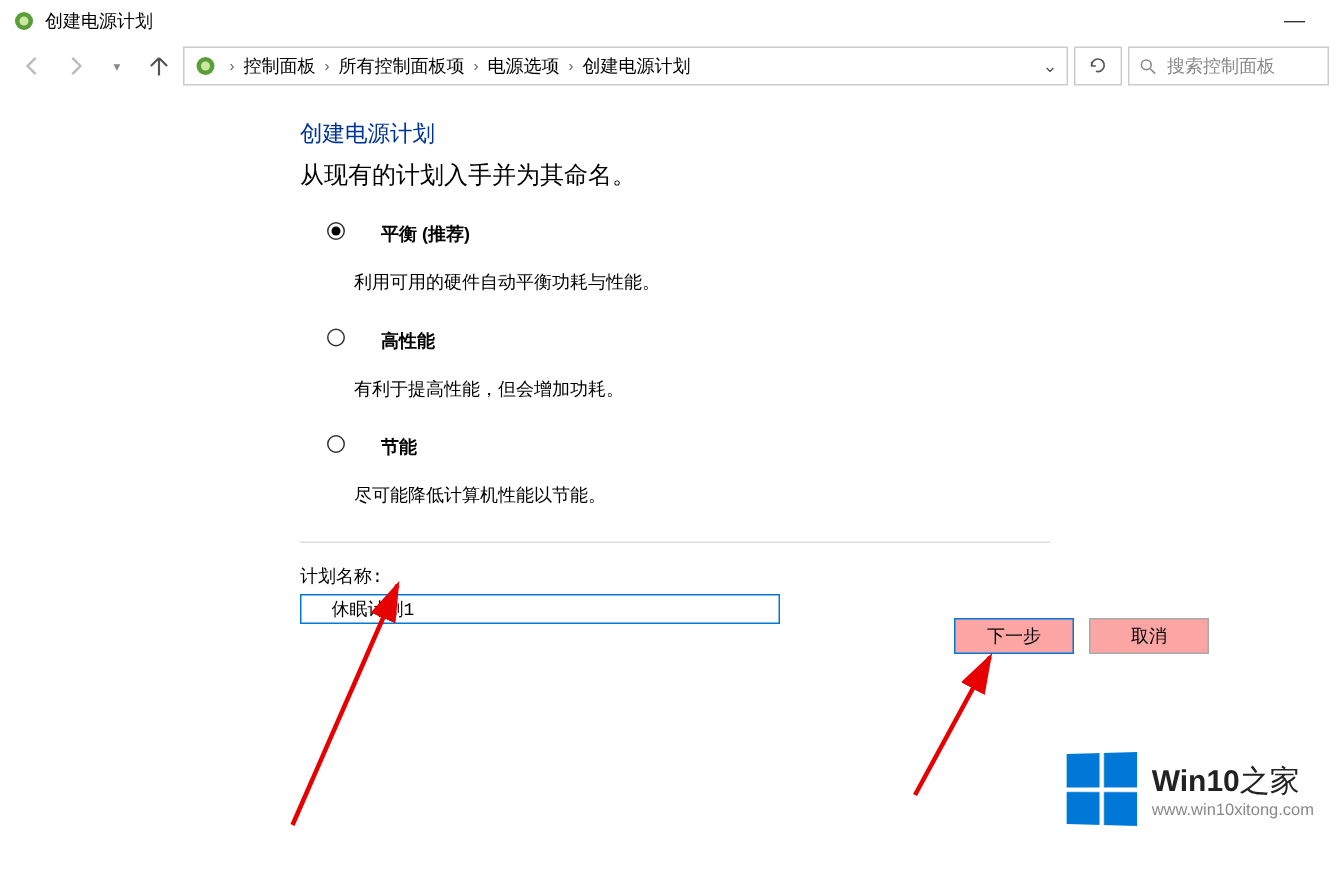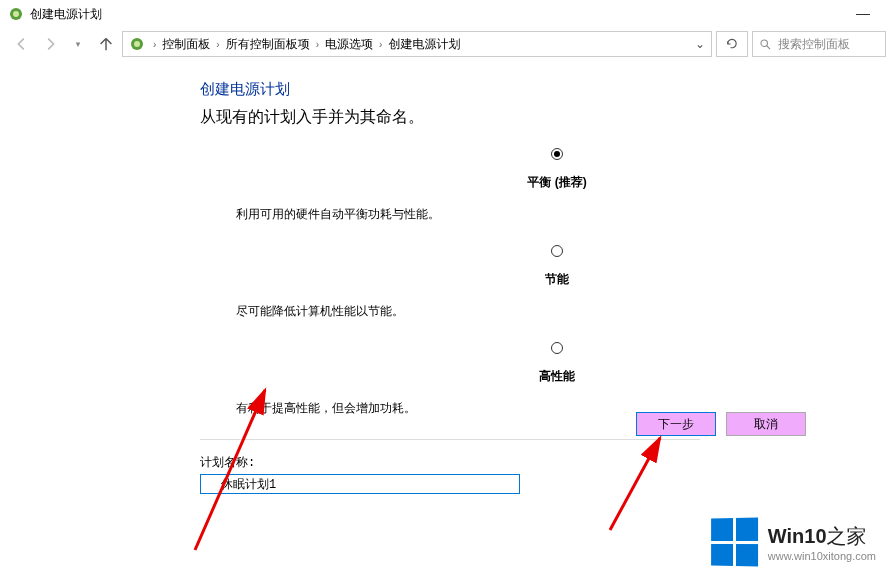--- a/index.html
+++ b/index.html
@@ -89,21 +89,21 @@
       font-weight: normal;
       margin-bottom: 8px;
     }
     .page-sub {
       font-size: 16px;
       color: #000;
       margin-bottom: 20px;
     }
     .options { margin-left: 18px; }
     .option-item { margin-bottom: 22px; }
-    .opt-row { display: flex; align-items: center; gap: 14px; flex-direction: column; }
+    .opt-row { display: flex; gap: 24px; }
     .radio {
       width: 12px; height: 12px; border-radius: 50%;
       border: 1px solid #333; position: relative;
       flex-shrink: 0;
     }
     .radio.checked::after {
       content: ""; position: absolute;
       width: 6px; height: 6px; background: #000;
       border-radius: 50%; top: 2px; left: 2px;
     }
@@ -130,34 +130,34 @@
     .button-row {
       position: absolute;
       right: 90px;
       top: 412px;
       display: flex;
       gap: 10px;
     }
     .btn {
       width: 80px; height: 24px;
       border: 1px solid #aaa;
-      background: #f0abfc;
+      background: #fca5a5;
       font-size: 12px;
       font-family: inherit;
       display: flex; align-items: center; justify-content: center;
     }
     .btn.primary { border: 1.5px solid #0078d7; }
     .arrow-annot {
       position: absolute;
       pointer-events: none;
     }
     .watermark {
       position: absolute;
       right: 20px;
-      bottom: 18px;
+      bottom: 34px;
       display: flex;
       align-items: center;
       gap: 10px;
     }
     .win-logo {
       width: 48px; height: 48px;
       display: grid;
       grid-template-columns: 1fr 1fr;
       grid-template-rows: 1fr 1fr;
       gap: 3px;
@@ -242,30 +242,30 @@
     <div class="option-item">
       <div class="opt-row">
         <span class="radio checked"></span>
         <span class="opt-label">平衡 (推荐)</span>
       </div>
       <div class="opt-desc">利用可用的硬件自动平衡功耗与性能。</div>
     </div>
     <div class="option-item">
       <div class="opt-row">
         <span class="radio"></span>
-        <span class="opt-label">节能</span>
+        <span class="opt-label">高性能</span>
       </div>
-      <div class="opt-desc">尽可能降低计算机性能以节能。</div>
+      <div class="opt-desc">有利于提高性能，但会增加功耗。</div>
     </div>
     <div class="option-item">
       <div class="opt-row">
         <span class="radio"></span>
-        <span class="opt-label">高性能</span>
+        <span class="opt-label">节能</span>
       </div>
-      <div class="opt-desc">有利于提高性能，但会增加功耗。</div>
+      <div class="opt-desc">尽可能降低计算机性能以节能。</div>
     </div>
   </div>
 
   <div class="divider"></div>
 
   <div class="plan-name-section">
     <div class="plan-label">计划名称:</div>
     <input class="plan-input" type="text" value="休眠计划1" style="">
   </div>
 </div>

